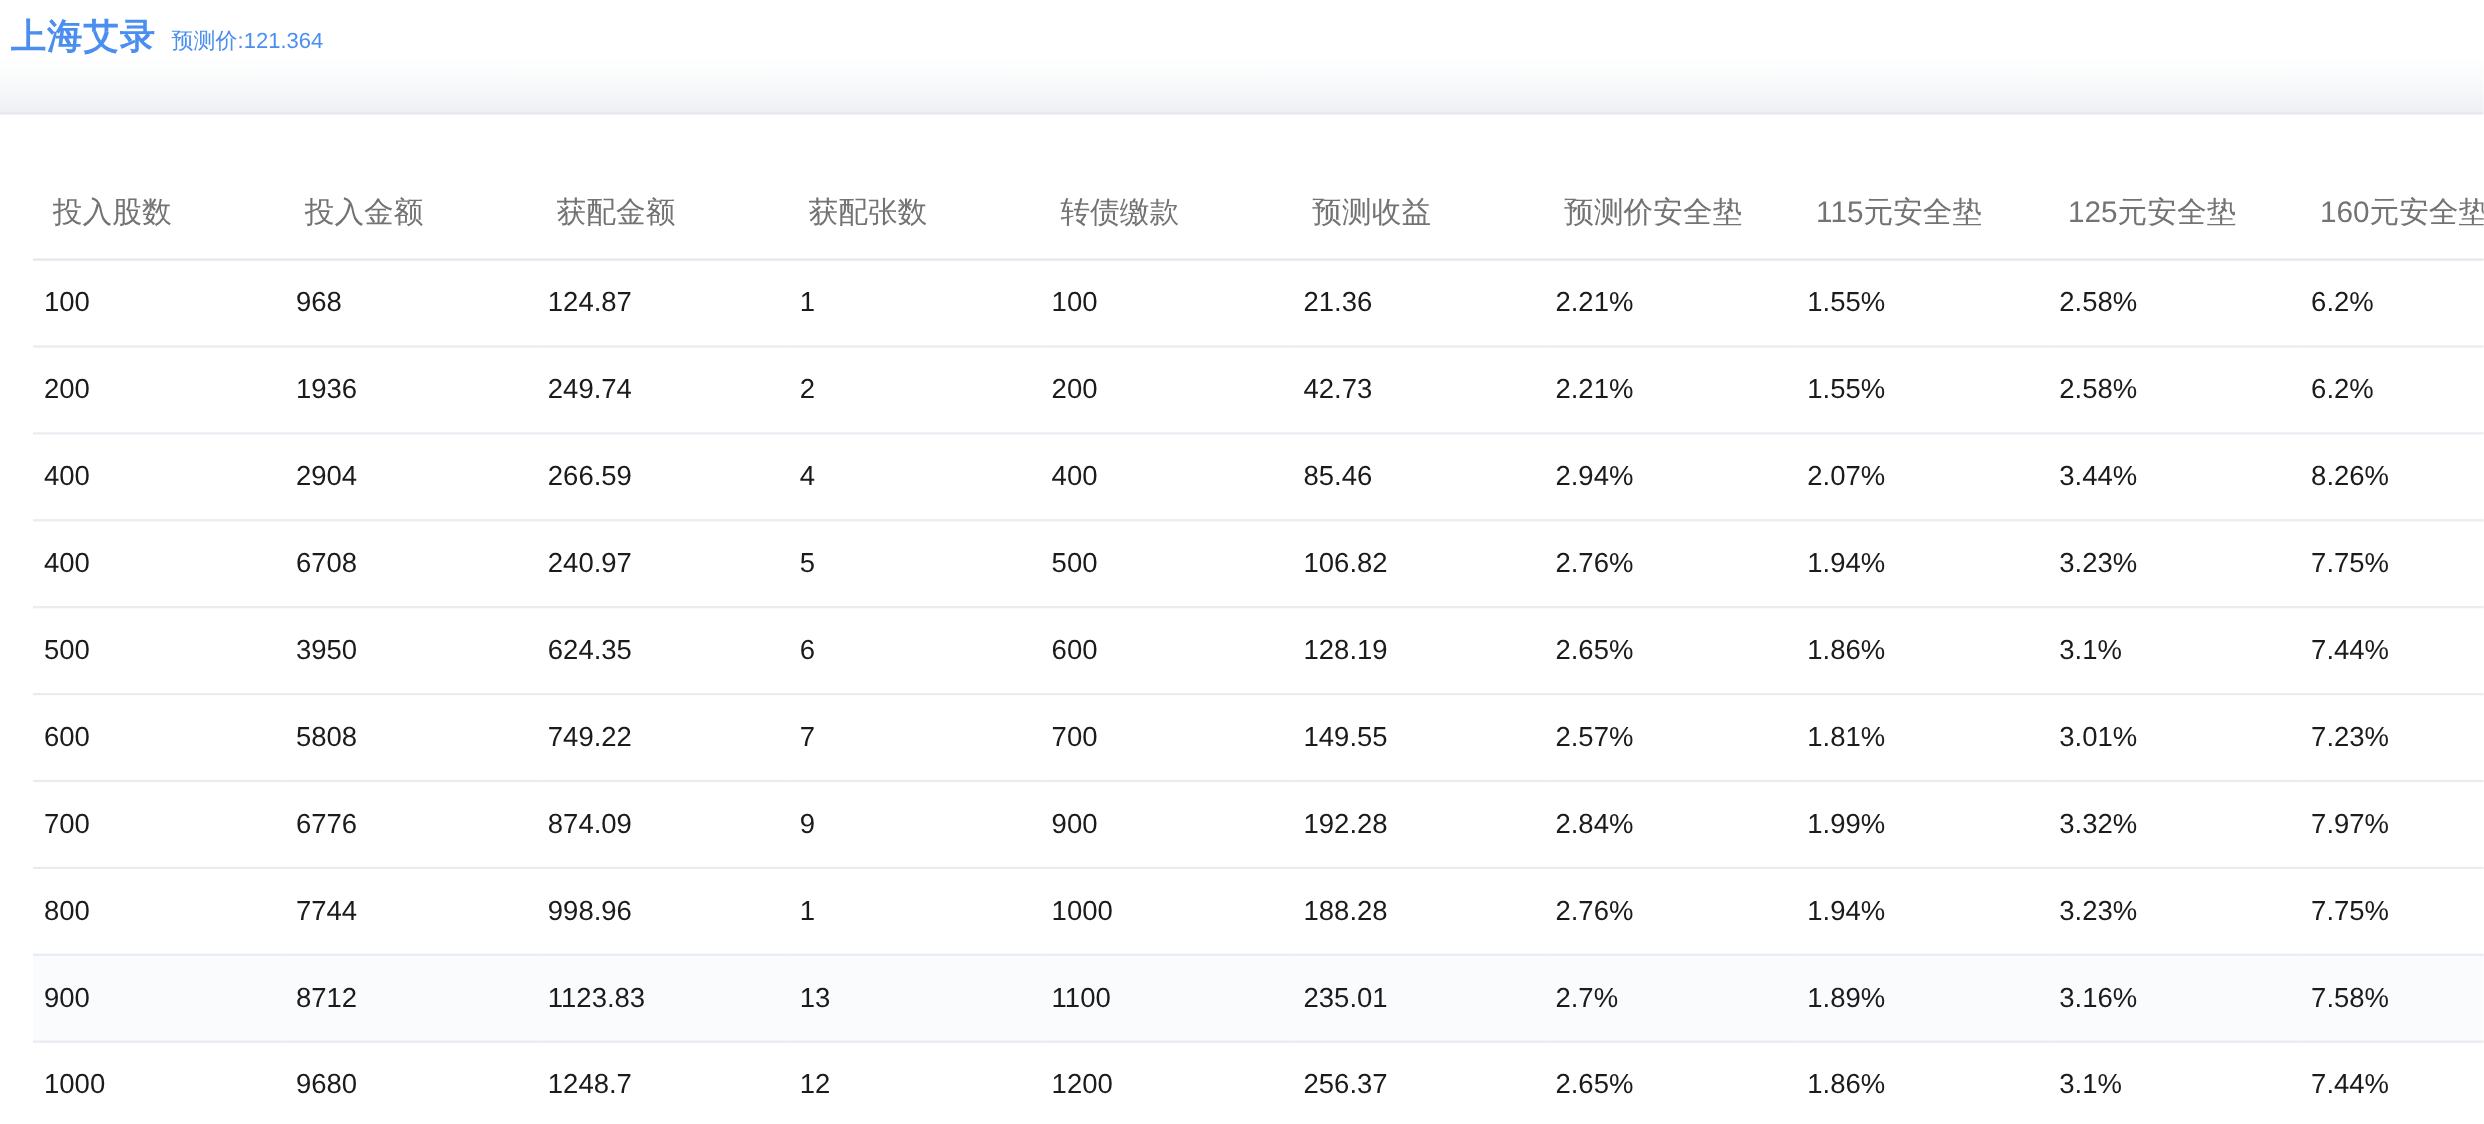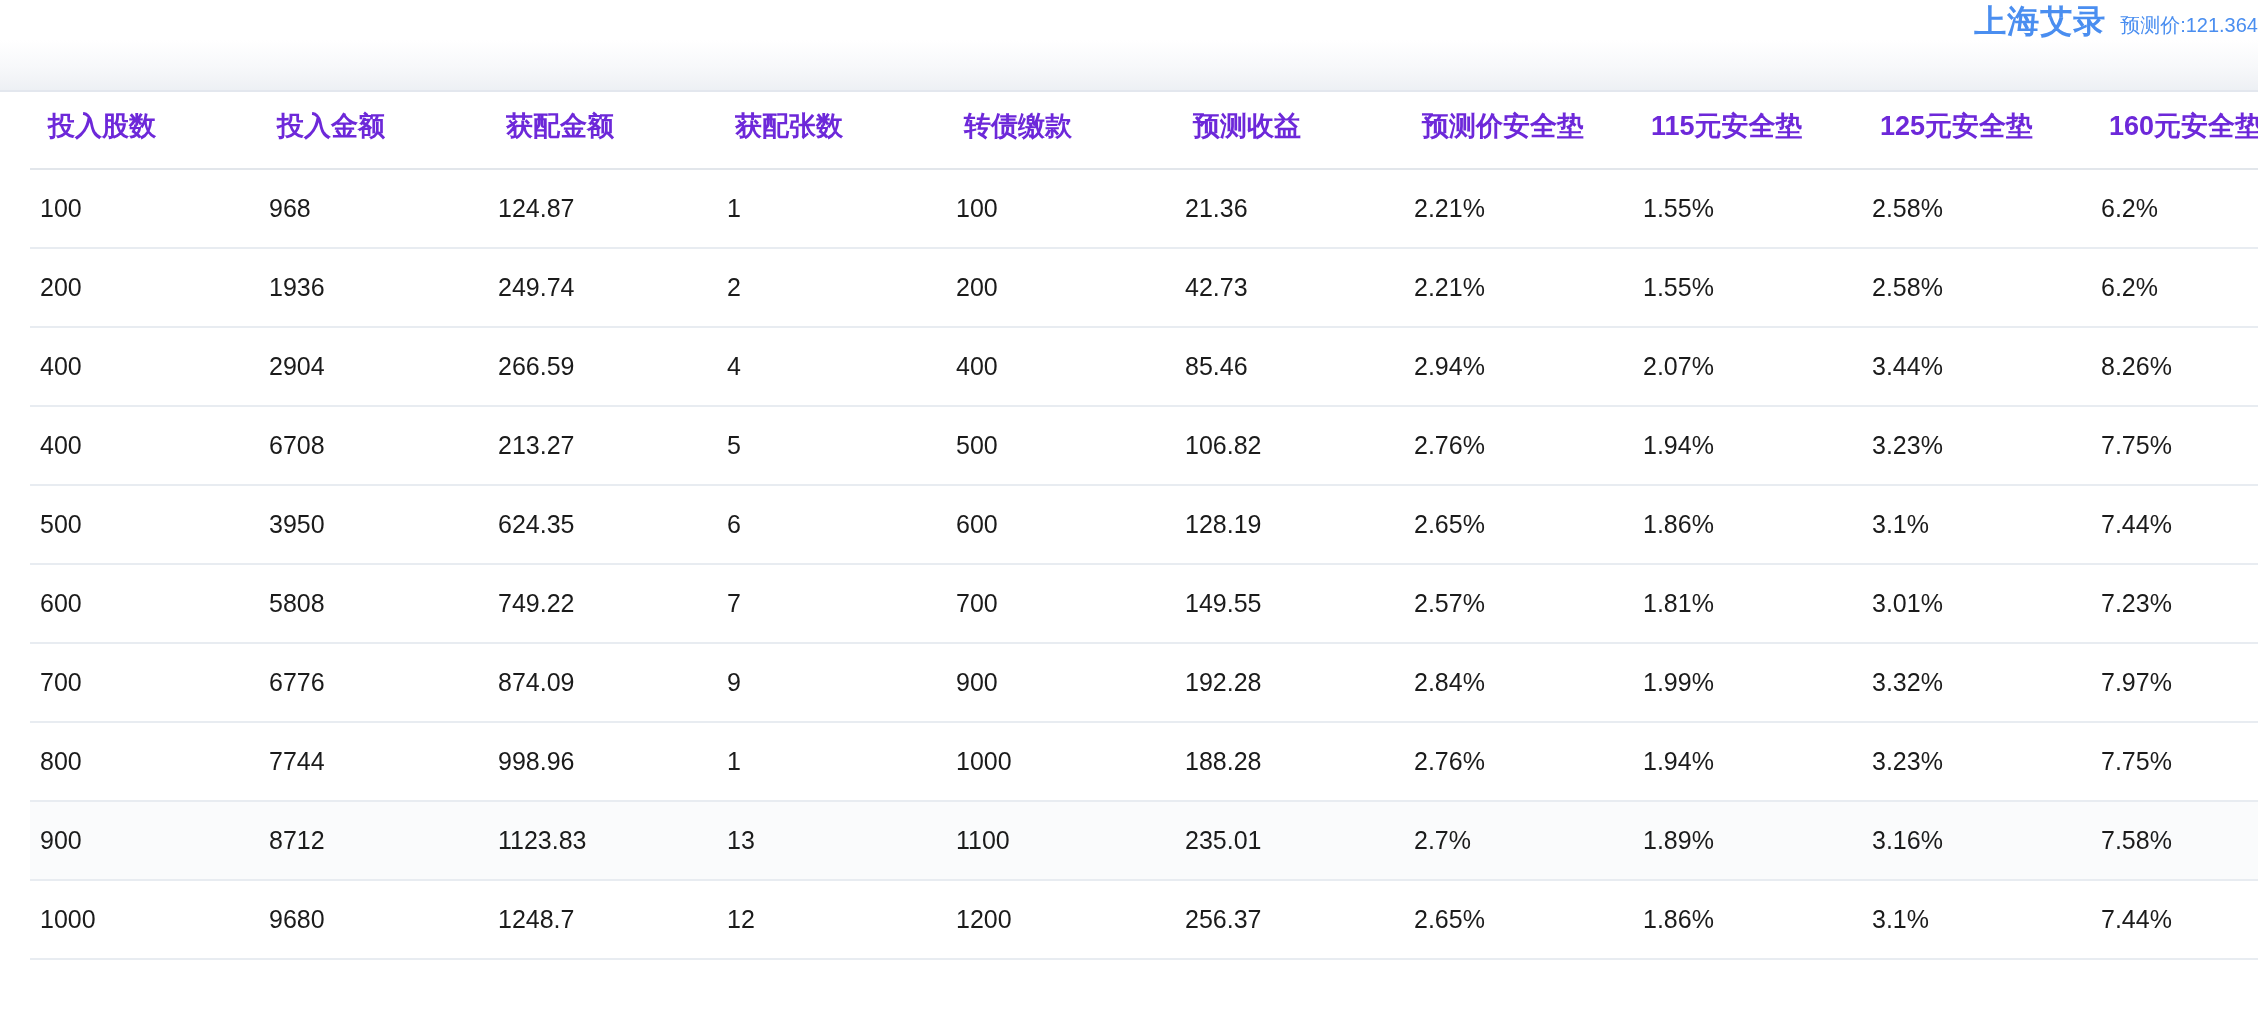--- a/index.html
+++ b/index.html
@@ -7,23 +7,22 @@
     padding: 0;
     background: #ffffff;
     width: 2258px;
     height: 1022px;
     overflow: hidden;
     font-family: "Liberation Sans", sans-serif;
   }
   .top-bar {
     display: flex;
     align-items: baseline;
-    padding: 0 0 0 10px;
+    padding: 12px 0 0 10px;
     height: 40px;
-    justify-content: flex-end;
   }
   .app-title {
     font-size: 32px;
     font-weight: 700;
     color: var(--accent, #4a8ef0);
     letter-spacing: 1px;
   }
   .pred-price {
     font-size: 20px;
     font-weight: 400;
@@ -40,28 +39,28 @@
     margin-left: 30px;
     overflow: hidden;
   }
   table {
     border-collapse: collapse;
     table-layout: fixed;
     width: 2290px;
   }
   th {
     width: 229px;
-    height: 77px;
+    height: 132px;
     box-sizing: border-box;
     vertical-align: bottom;
     padding: 0 0 24px 18px;
     text-align: left;
     font-size: 27px;
-    font-weight: 700;
-    color: #6d28d9;
+    font-weight: 400;
+    color: #737373;
     border-bottom: 2px solid var(--head-border, #e2e6eb);
     white-space: nowrap;
   }
   td {
     height: 77px;
     box-sizing: content-box;
     padding: 0 0 0 10px;
     vertical-align: middle;
     text-align: left;
     font-size: 25px;
@@ -132,21 +131,21 @@
           <td>400</td>
           <td>85.46</td>
           <td>2.94%</td>
           <td>2.07%</td>
           <td>3.44%</td>
           <td>8.26%</td>
         </tr>
         <tr>
           <td>400</td>
           <td>6708</td>
-          <td>213.27</td>
+          <td>240.97</td>
           <td>5</td>
           <td>500</td>
           <td>106.82</td>
           <td>2.76%</td>
           <td>1.94%</td>
           <td>3.23%</td>
           <td>7.75%</td>
         </tr>
         <tr>
           <td>500</td>

